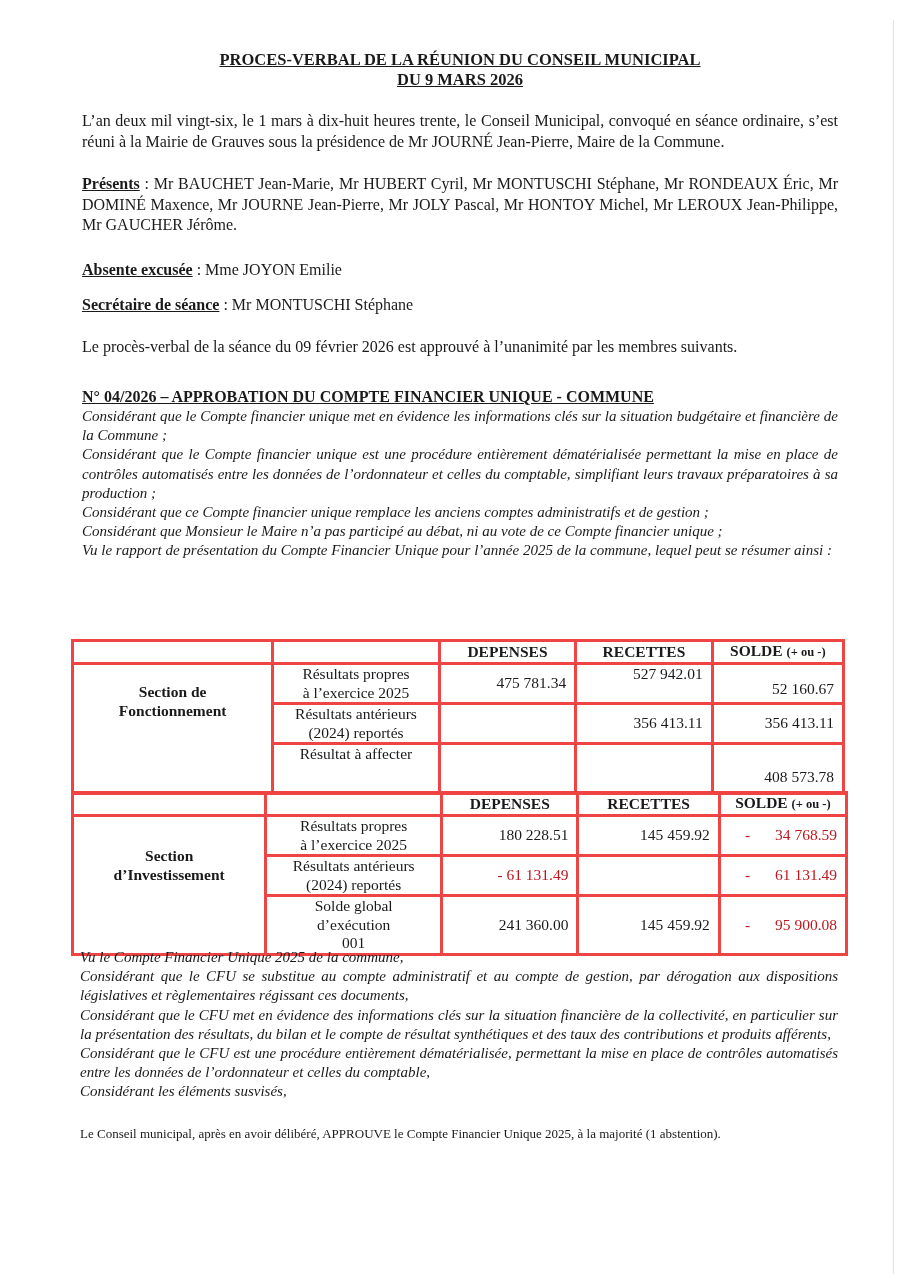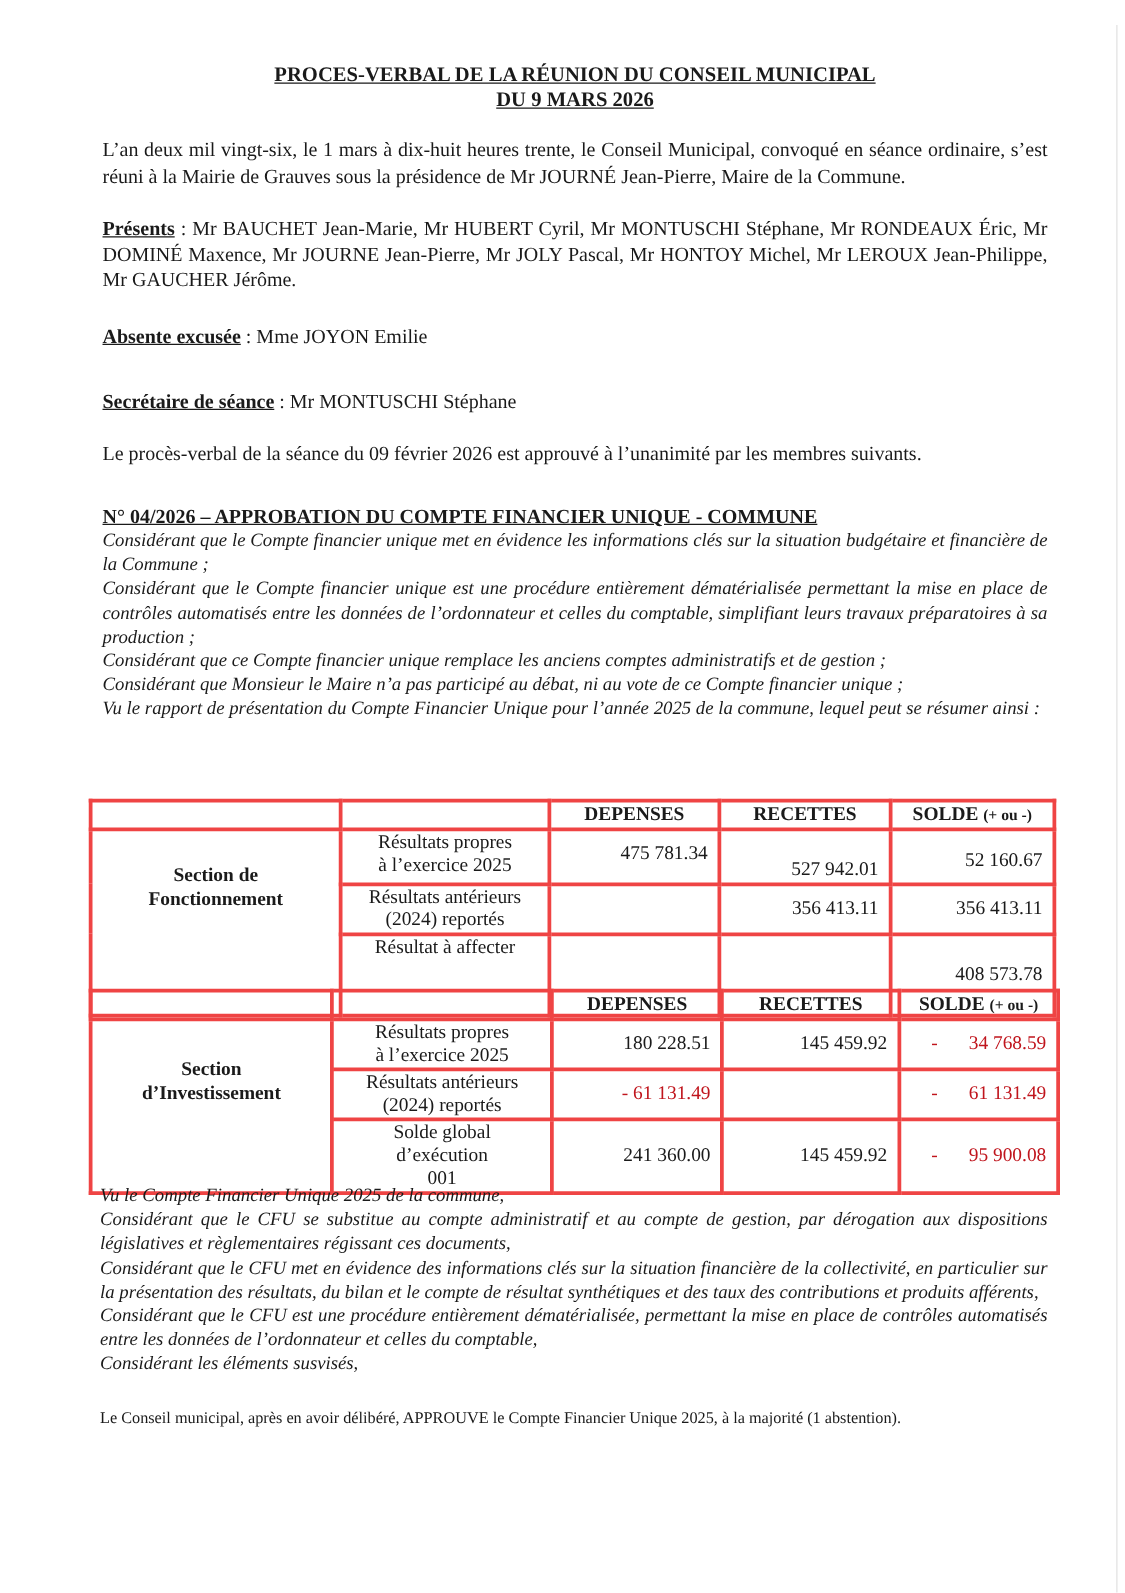--- a/index.html
+++ b/index.html
@@ -9,21 +9,21 @@
       color: #1a1a1a;
     }
     .edge-line { position: absolute; left: 893px; top: 20px; width: 1px; height: 1254px; background: #e2e2e2; }
     .page { position: absolute; left: 82px; top: 50px; width: 756px; }
     .title { text-align: center; font-weight: bold; font-size: 16.5px; line-height: 20px; }
     .title span { text-decoration: underline; }
     p { margin: 0; font-size: 16px; line-height: 20.5px; text-align: justify; }
     .intro { margin-top: 21px; }
     .presents { margin-top: 22px; }
     .absente { margin-top: 24px; }
-    .secretaire { margin-top: 32px; font-family: Liberation Serif, serif; }
+    .secretaire { margin-top: 15px; font-family: Liberation Serif, serif; }
     .pv { margin-top: 21px; }
     .lbl { font-weight: bold; text-decoration: underline; }
     .motion-title { margin-top: 30px; font-weight: bold; font-size: 16px; text-decoration: underline; line-height: 20px; }
     .it { font-style: italic; font-size: 15px; line-height: 19.2px; text-align: justify; }
     table.fin {
       position: absolute; border-collapse: collapse;
       font-size: 15.5px; line-height: 18.5px;
     }
     table.fin td, table.fin th { border: 3px solid #ef4444; padding: 0; }
     table.fin th { font-weight: bold; font-size: 15.5px; height: 20px; text-align: center; }
@@ -85,34 +85,34 @@
       <th>DEPENSES</th>
       <th>RECETTES</th>
       <th><span>SOLDE</span> <small>(+ ou -)</small></th>
     </tr>
   </thead>
   <tbody>
     <tr style="height:40px">
       <td class="sect" rowspan="3" style="padding-bottom:54px"><span style="display:inline-block;width:120px">Section de Fonctionnement</span></td>
       <td class="lab" style="padding:0 25px">Résultats propres à l’exercice 2025</td>
       <td class="num" style="vertical-align:top;padding-top:9px">475 781.34</td>
-      <td class="num" style="vertical-align:top;padding-top:22px">527 942.01</td>
+      <td class="num" style="vertical-align:top;padding-top:0">527 942.01</td>
       <td class="num" style="vertical-align:top;padding-top:15px">52 160.67</td>
     </tr>
     <tr style="height:39px">
       <td class="lab" style="padding:0 15px">Résultats antérieurs (2024) reportés</td>
       <td class="num"></td>
       <td class="num">356 413.11</td>
       <td class="num">356 413.11</td>
     </tr>
-    <tr style="height:65px">
+    <tr style="height:50px">
       <td class="lab">Résultat à affecter</td>
       <td class="num"></td>
       <td class="num"></td>
-      <td class="num" style="vertical-align:bottom;padding-bottom:21px">408 573.78</td>
+      <td class="num" style="vertical-align:bottom;padding-bottom:6px">408 573.78</td>
     </tr>
   </tbody>
 </table>
 
 <table class="fin" id="t2">
   <colgroup>
       <col style="width:194px">
       <col style="width:176px">
       <col style="width:137px">
       <col style="width:142px">

